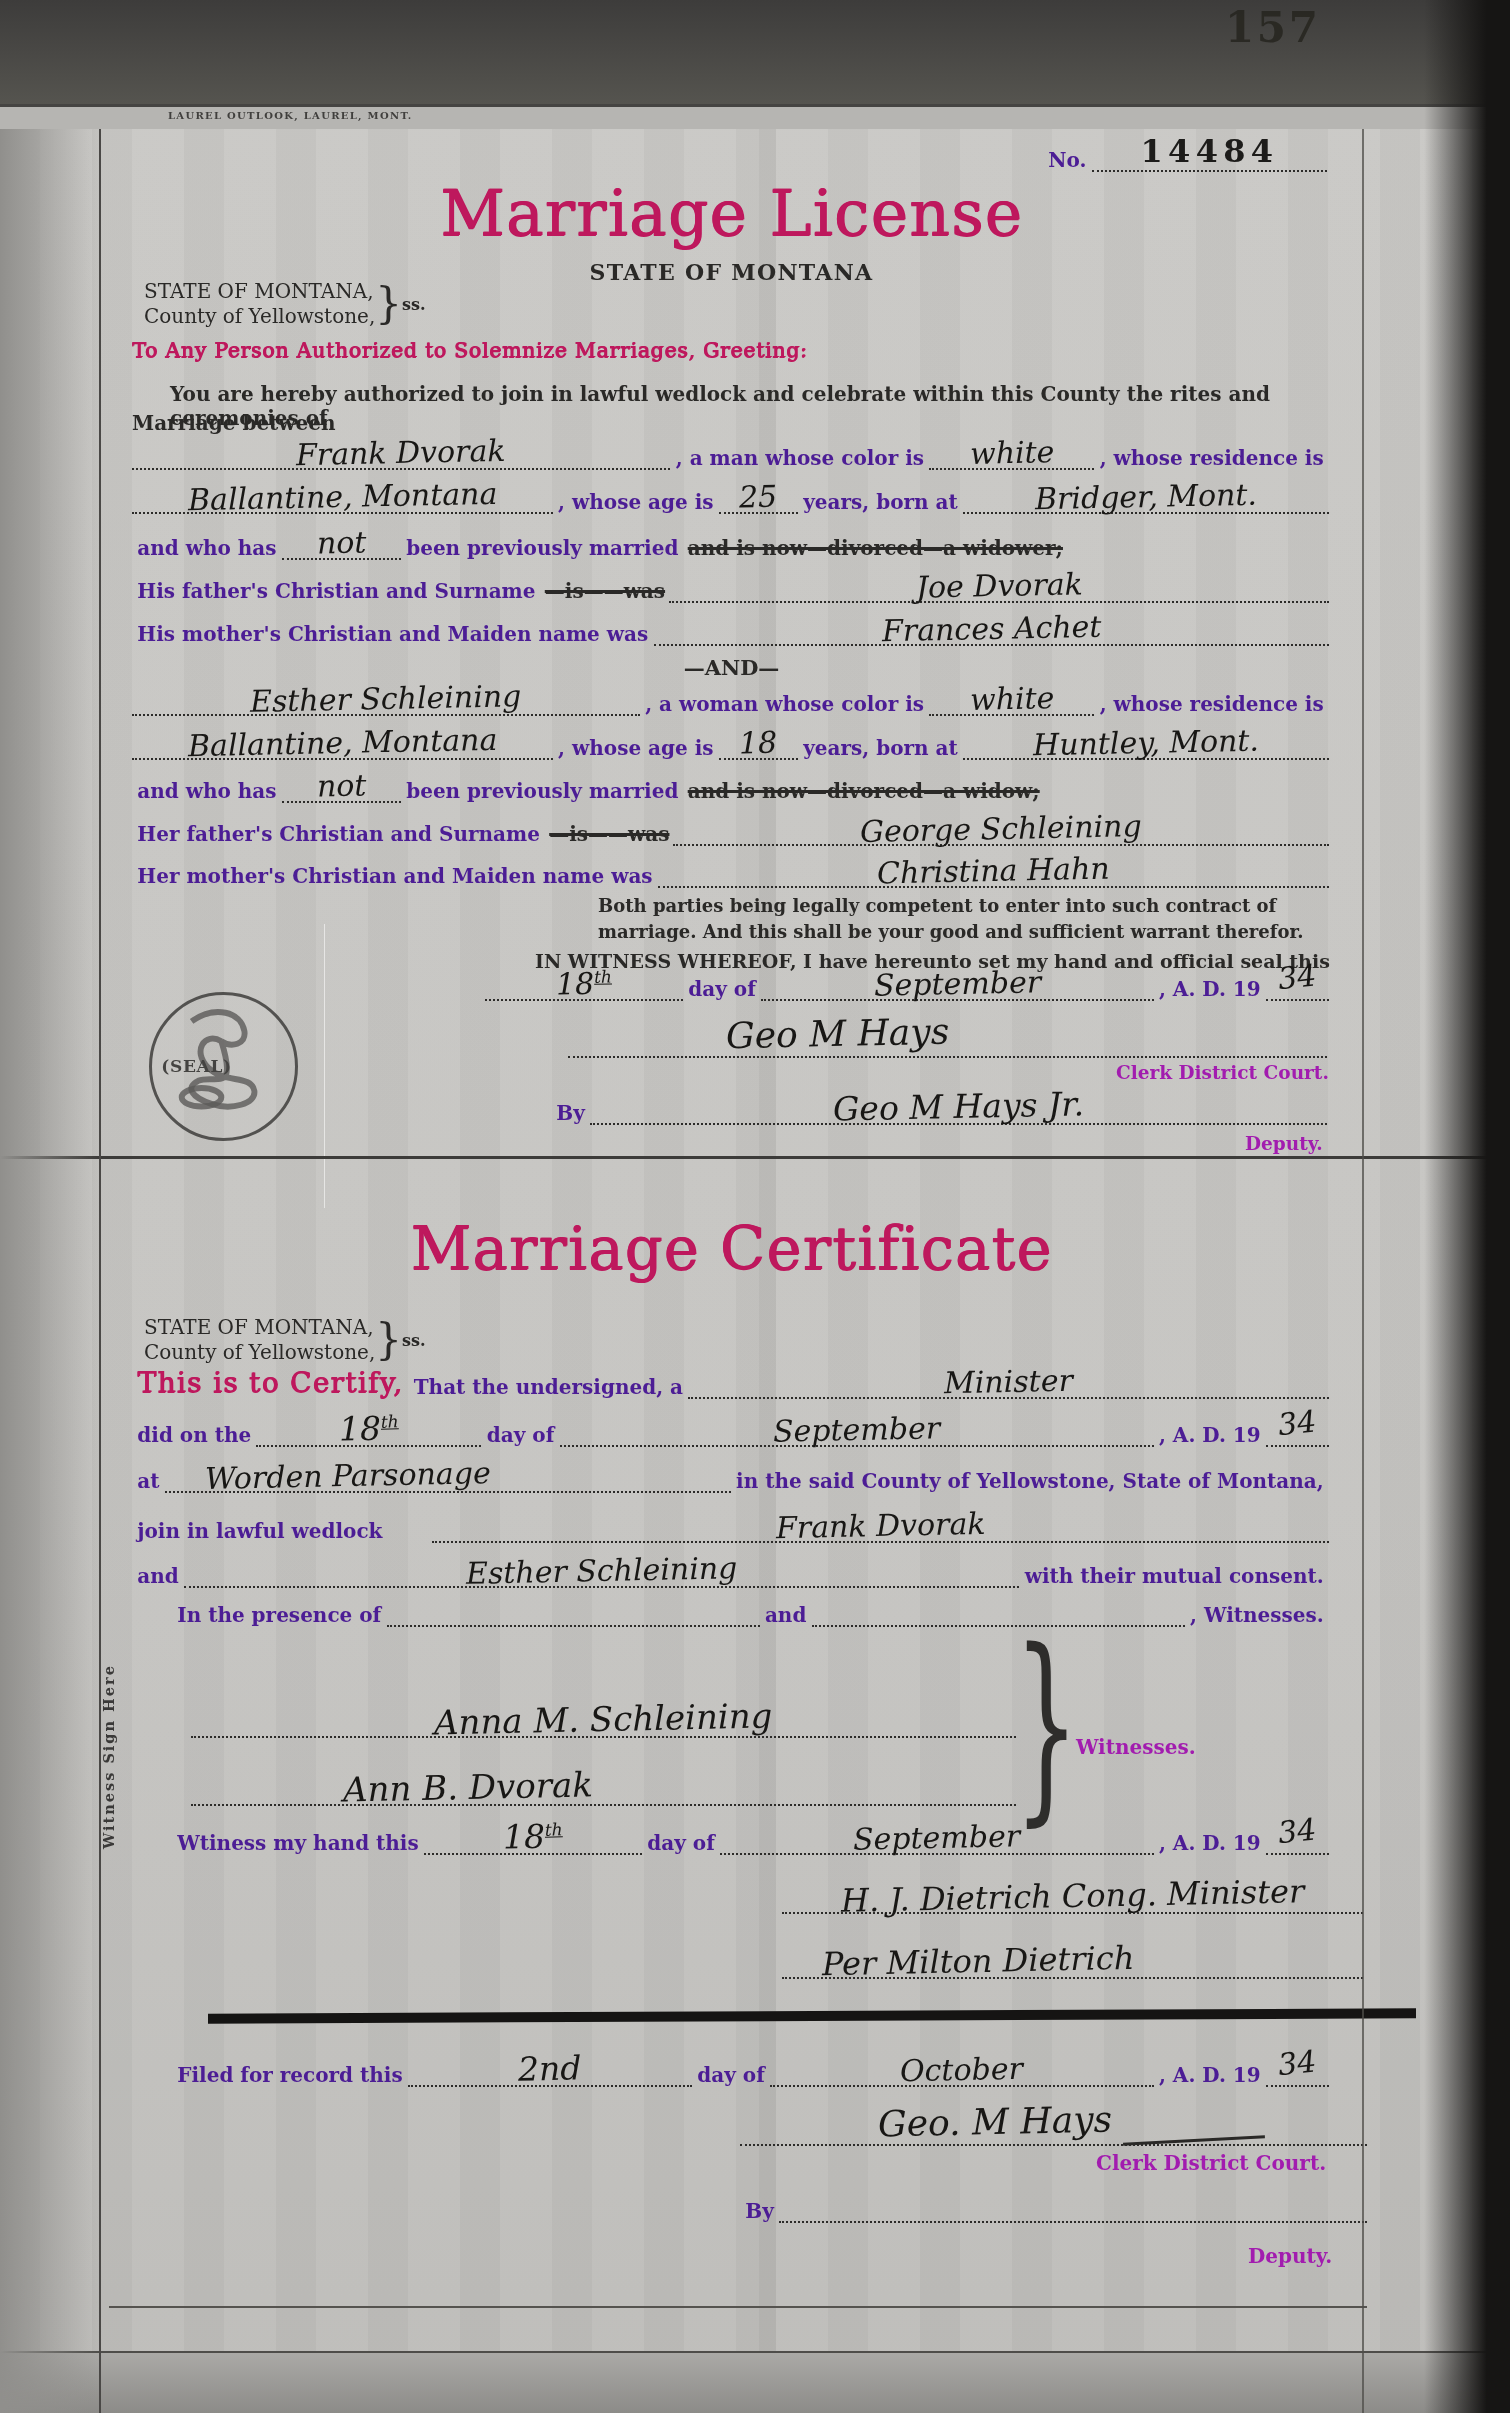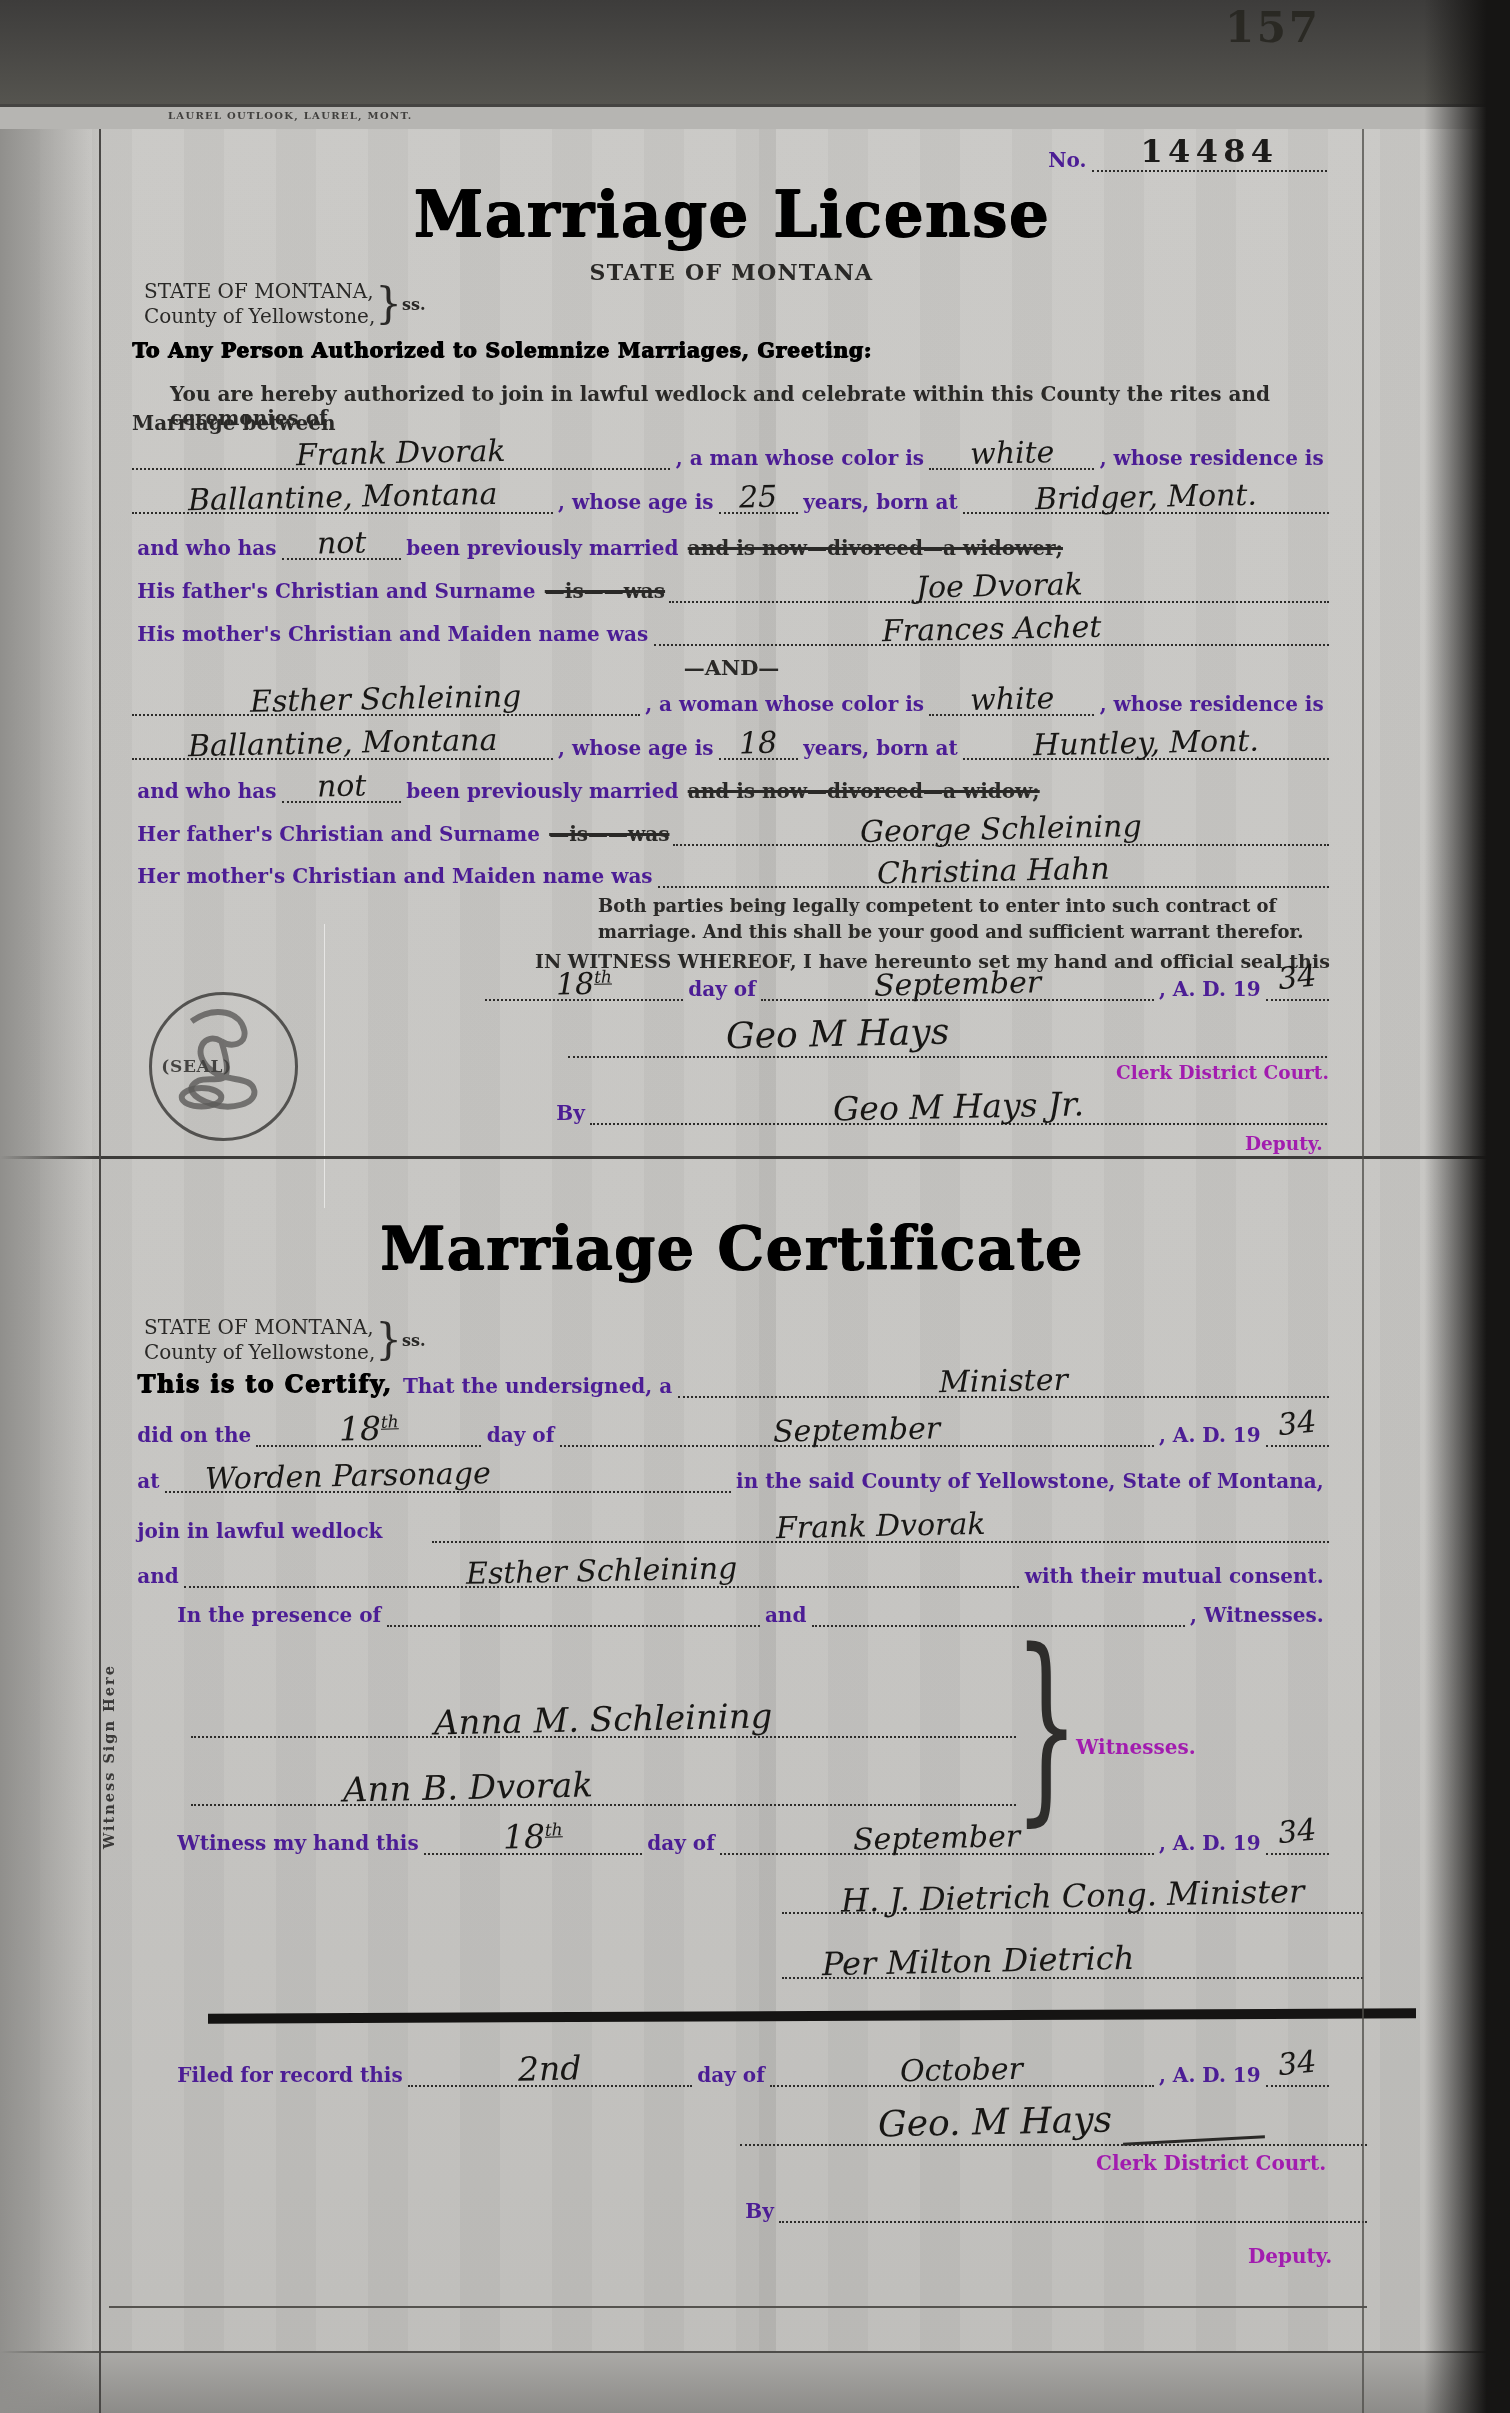--- a/index.html
+++ b/index.html
@@ -22,21 +22,21 @@
          background:linear-gradient(to right,#908f8c,rgba(144,143,140,0));}
   .left-border{position:absolute;left:99px;top:129px;width:2px;height:2284px;background:#4a4846;}
   .right-border{position:absolute;left:1362px;top:129px;width:2px;height:2284px;background:#4f4d4a;opacity:.75;}
   .right-band{position:absolute;left:1424px;top:0;width:87px;height:2413px;
          background:linear-gradient(to right,rgba(22,21,20,0),#161514 72%);}
   .bottom-strip{position:absolute;left:0;top:2351px;width:1511px;height:63px;
          background:linear-gradient(to bottom,#aaa9a6,#8b8a87);border-top:2px solid #4e4d4a;}
   .crease{position:absolute;left:324px;top:924px;width:1.3px;height:284px;background:rgba(255,255,255,.55);}
   .streak{position:absolute;left:759px;top:129px;width:17px;height:2284px;background:rgba(0,0,0,.035);}
   
-  .blackletter{font-weight:bold;color:#000000;
+  .blackletter{font-weight:normal;color:#be185d;
      text-shadow:1px 0 0 currentColor,0 0.7px 0 currentColor;letter-spacing:1.3px;}
   .lbl{white-space:nowrap;font-weight:bold;font-size:20px;color:#4c1d95;padding:0 5.3px;}
   .row{position:absolute;display:flex;align-items:flex-end;}
   .fld{border-bottom:2px dotted #2c2b29;text-align:center;min-height:6.6px;}
   .grow{flex:1;}
   .fld.left{text-align:left;padding-left:40px;}
   .hw{font-family:"DejaVu Serif",serif;font-style:italic;font-size:30px;color:#181715;
       white-space:nowrap;line-height:1;display:inline-block;transform:rotate(-1.2deg);}
   .hw sup{font-size:17px;text-decoration:underline;}
   .sig{font-size:36px;}
@@ -208,21 +208,21 @@
   <div class="state-block" style="left:132px;top:1315px;">
     <div class="lines">
       <div>STATE OF MONTANA,</div>
       <div>County of Yellowstone,</div>
     </div>
     <span class="brace">}</span>
     <span class="ss">ss.</span>
   </div>
 
   <div class="row" style="left:132px;top:1366px;width:1197px;">
-    <span class="blackletter" style="font-size:24px;white-space:nowrap;padding:0 5.3px;">This is to Certify,</span>
+    <span class="blackletter" style="font-size:28px;white-space:nowrap;padding:0 5.3px;">This is to Certify,</span>
     <span class="lbl">That the undersigned, a</span>
     <span class="fld grow"><span class="hw">Minister</span></span>
   </div>
 
   <div class="row" style="left:132px;top:1412px;width:1197px;">
     <span class="lbl">did on the</span>
     <span class="fld" style="width:225px;"><span class="hw" style="font-size:33px;"><span>18</span><sup>th</sup></span></span>
     <span class="lbl">day of</span>
     <span class="fld grow"><span class="hw">September</span></span>
     <span class="lbl">, A. D. 19</span>

